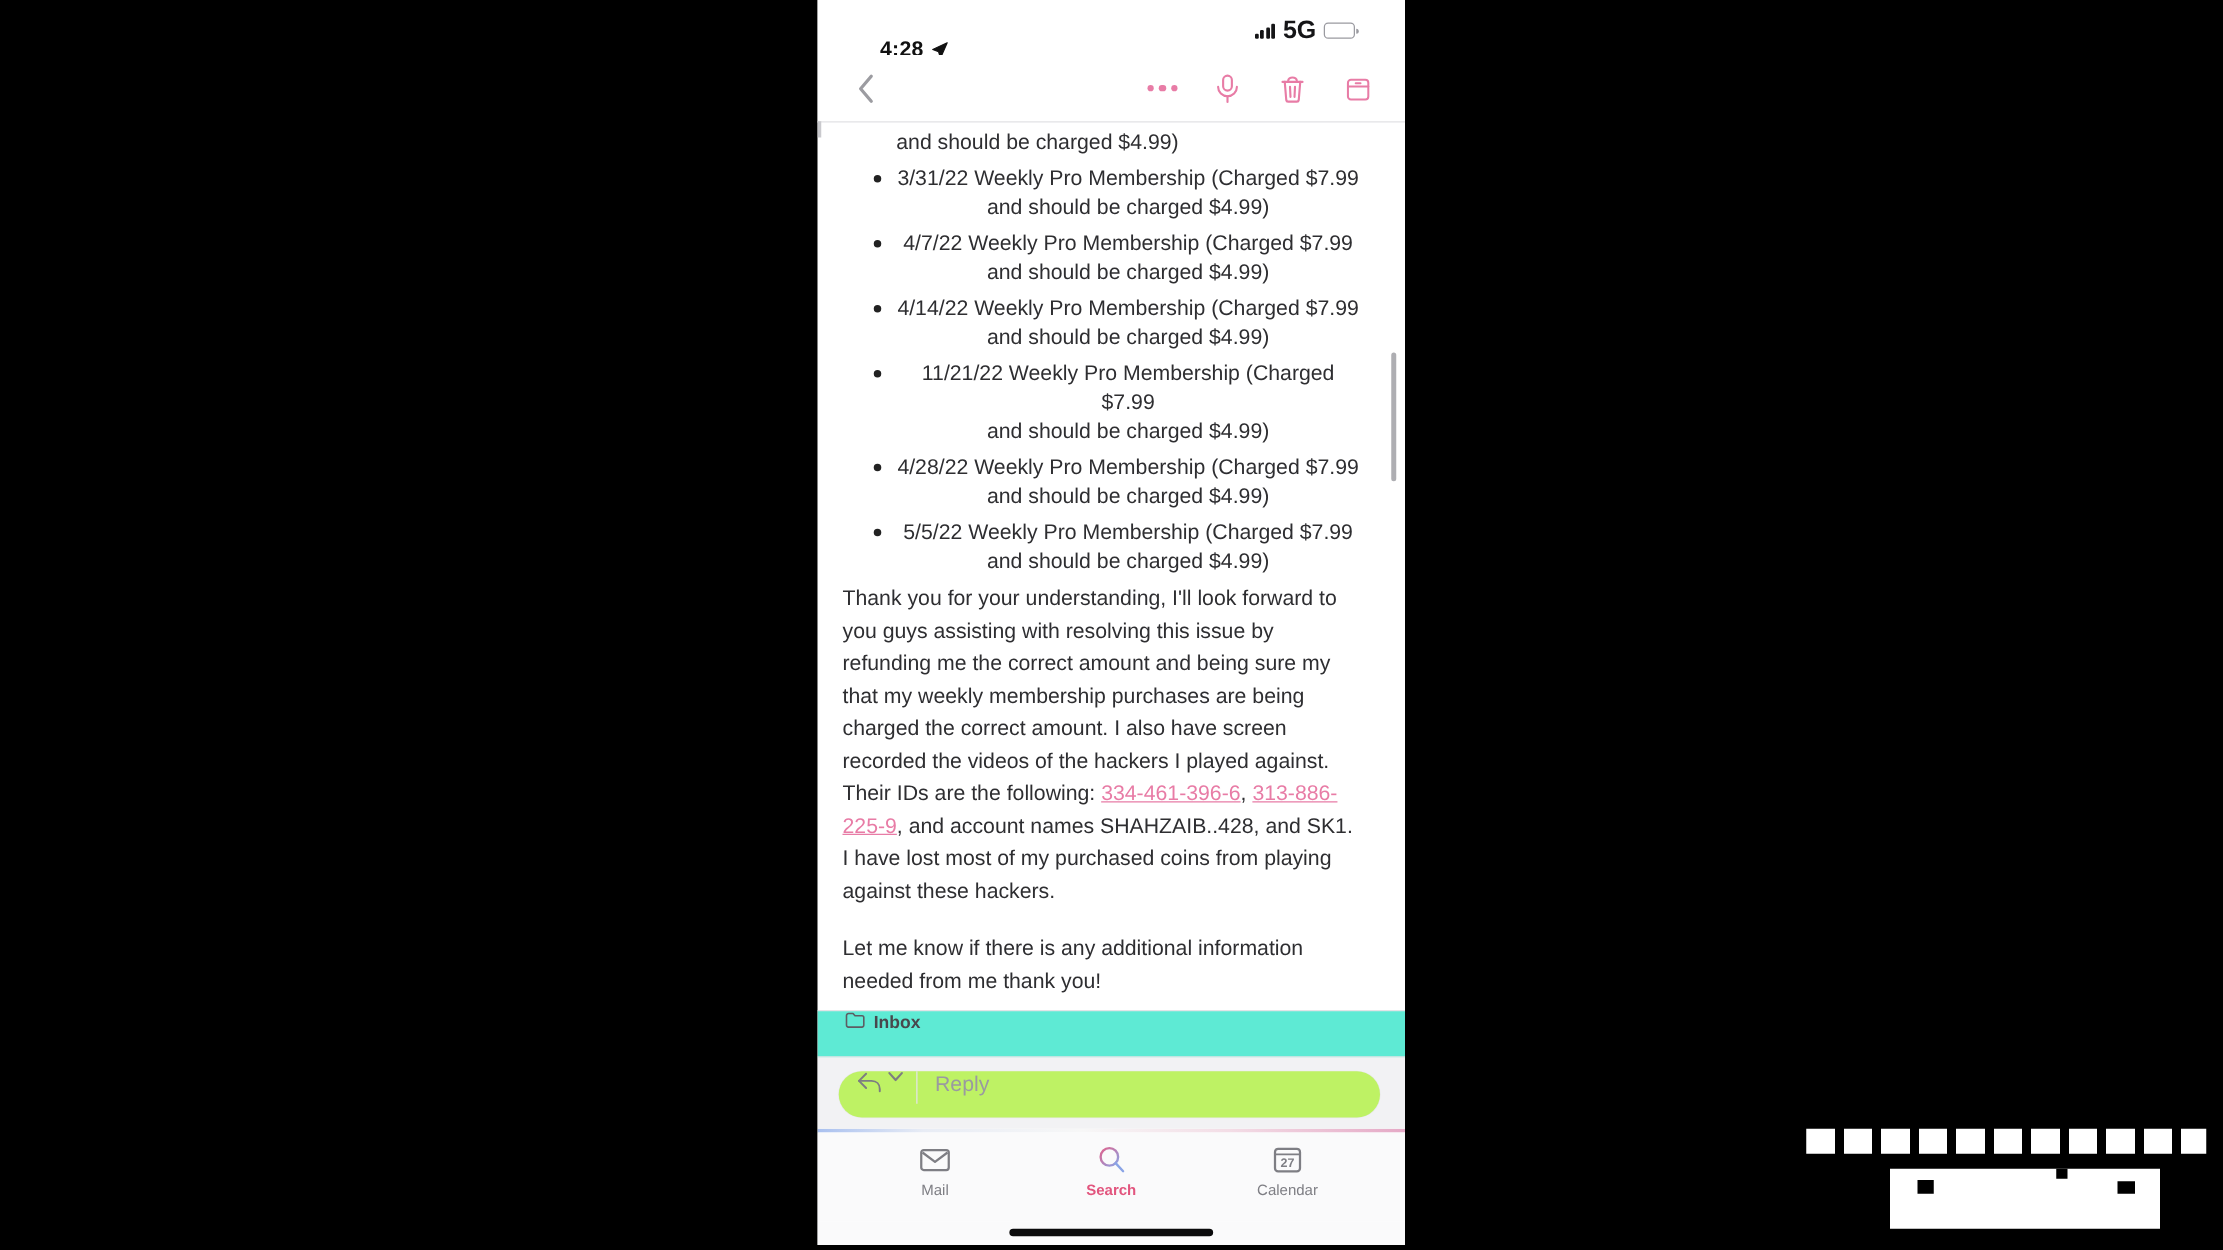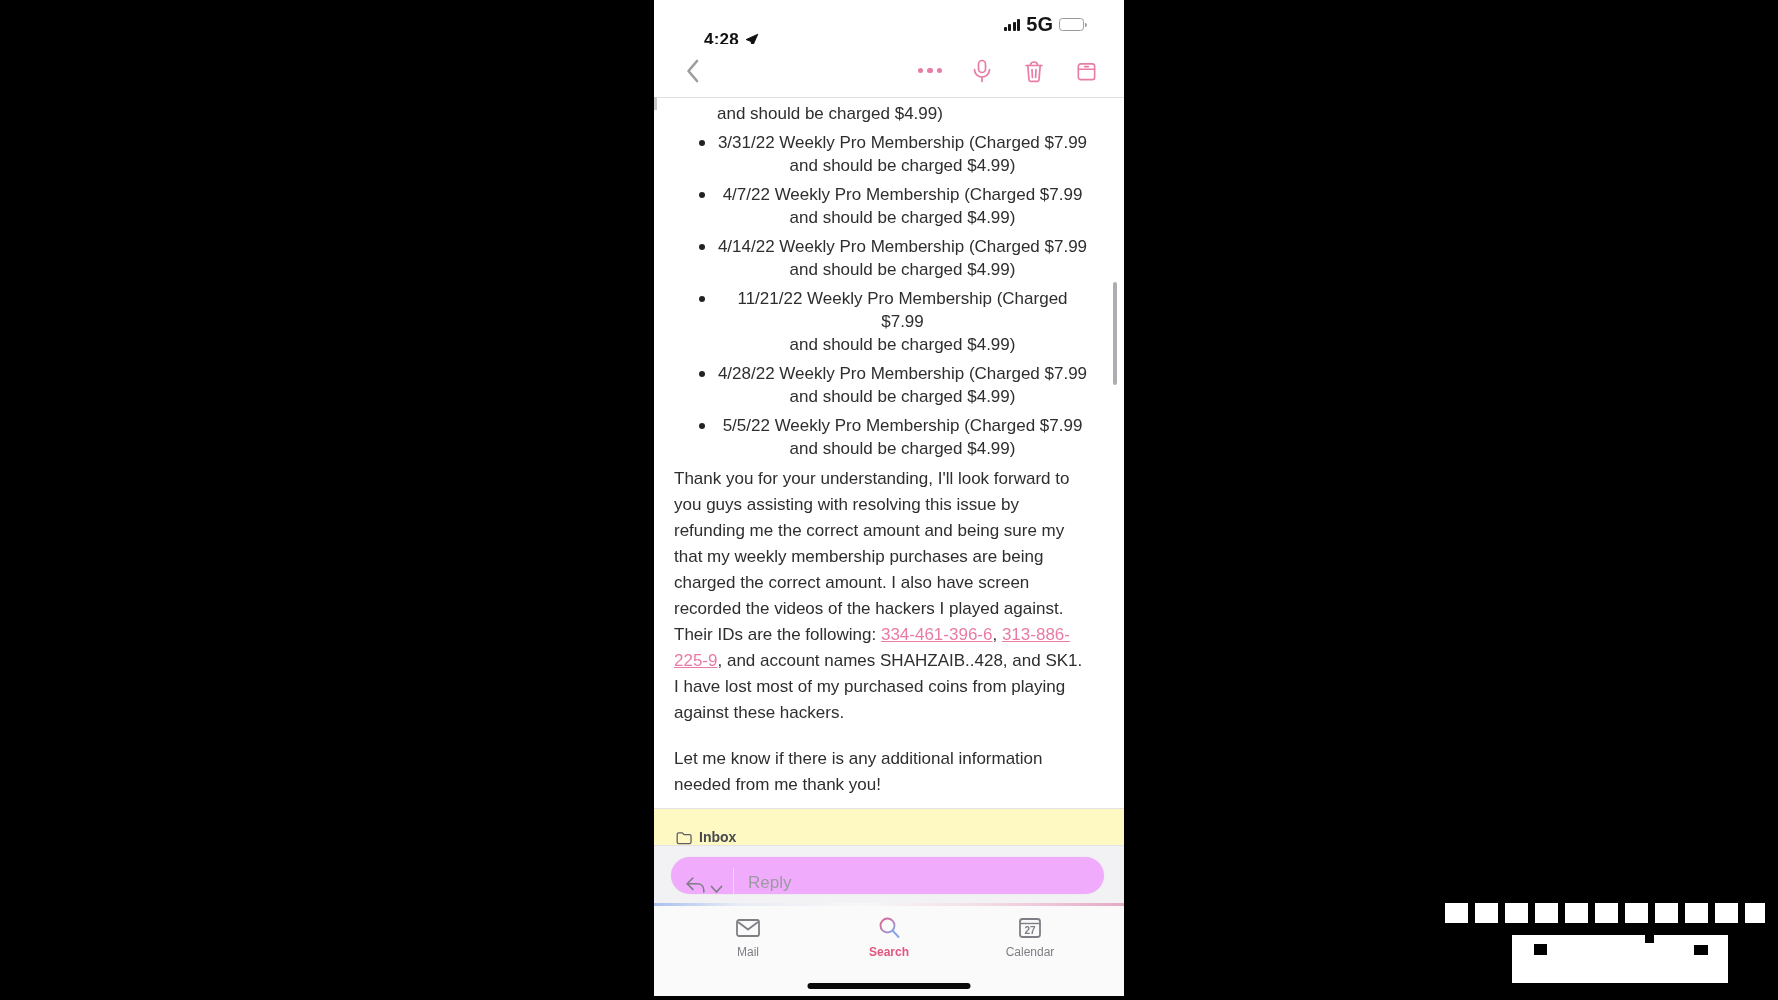--- a/index.html
+++ b/index.html
@@ -36,24 +36,24 @@
   ul.charges li{position:relative;line-height:23px;margin:0 0 6px 0;}
   ul.charges li span{display:block;}
   ul.charges li::before{content:"";position:absolute;left:-18px;top:9px;width:6px;height:6px;border-radius:50%;background:#222;}
   .para{line-height:26px;margin:2px 0 0 0;}
   .para a{color:#e87ca6;text-decoration:underline;text-align:right;}
   .closing{line-height:26px;margin:20px 0 0 0;}
   
   .scrollbar{position:absolute;right:7px;top:282px;width:4px;height:103px;border-radius:2px;background:#aeaeb2;}
   
   .bottomstack{position:absolute;left:0;right:0;bottom:0;}
-  .inboxrow{height:36px;background:#fef9c3;border-top:1px solid #e3e3e6;border-bottom:1px solid #e3e3e6;display:flex;align-items:flex-end;padding-left:22px;gap:7px;color:#48484d;}
+  .inboxrow{height:36px;background:#5eead4;border-top:1px solid #e3e3e6;border-bottom:1px solid #e3e3e6;display:flex;align-items:flex-start;padding-left:22px;gap:7px;color:#48484d;}
   .inboxrow .lbl{font-size:14px;font-weight:bold;}
   .replyarea{height:57px;background:#f2f2f4;position:relative;}
-  .replypill{position:absolute;left:17px;right:20px;top:11px;height:37px;background:#f0abfc;border-radius:18.5px;display:flex;align-items:flex-end;box-shadow:0 0 0 .5px rgba(0,0,0,.04);}
+  .replypill{position:absolute;left:17px;right:20px;top:11px;height:37px;background:#bef264;border-radius:18.5px;display:flex;align-items:flex-start;box-shadow:0 0 0 .5px rgba(0,0,0,.04);}
   .replypill .ric{margin-left:14px;color:#7d7d82;display:flex;align-items:center;}
   .replypill .chev{margin-left:4px;color:#7d7d82;display:flex;align-items:center;}
   .replypill .vdiv{width:1px;height:26px;background:#e4e4e7;margin-left:10px;}
   .replypill input{border:0;outline:0;background:transparent;font-family:inherit;font-size:17px;color:#3a3a3e;margin-left:12px;flex:1;}
   .replypill input::placeholder{color:#9a9aa0;}
   .gradline{height:3px;background:linear-gradient(90deg,#a9c0ef 0%,#e8ecf5 18%,#f7f7f7 45%,#f3dde6 70%,#e5a9c6 100%);}
   .tabbar{height:71px;background:#fafafb;display:flex;justify-content:space-between;padding:0 52px;}
   .tab{width:84px;display:flex;flex-direction:column;align-items:center;padding-top:9px;gap:4px;color:#7e7e84;}
   .tab .tlabel{font-size:12px;}
   .tab.active{color:#e2557e;}

